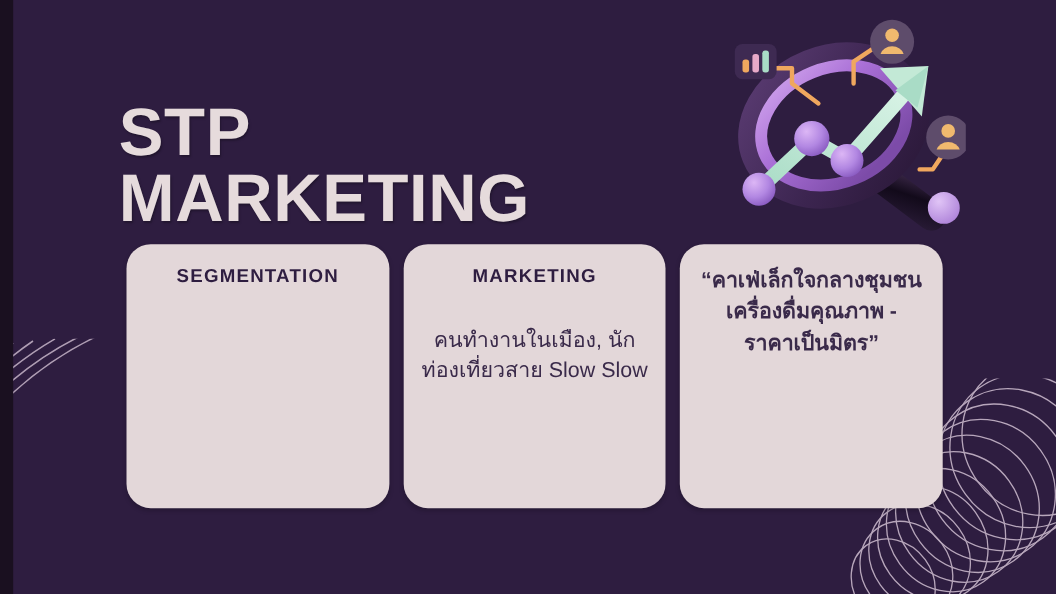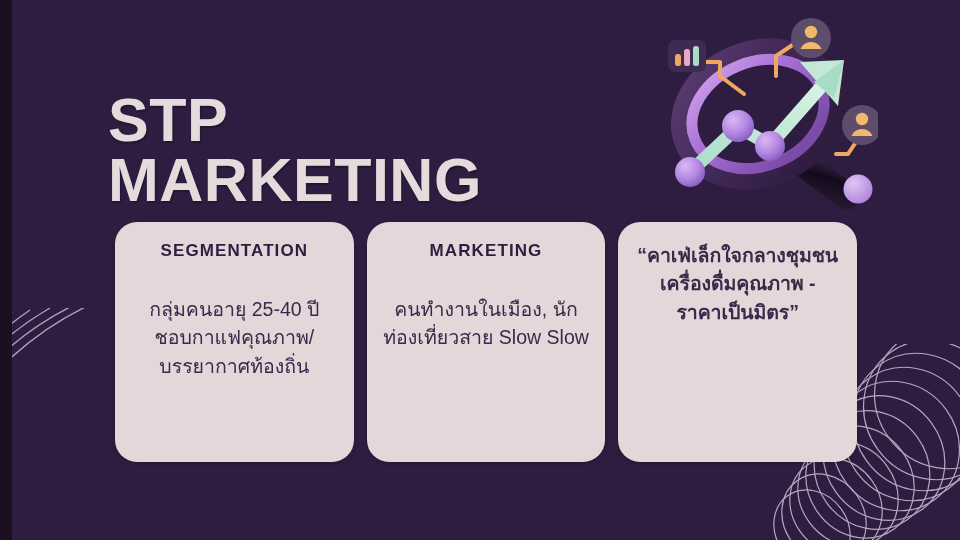--- a/index.html
+++ b/index.html
@@ -204,23 +204,20 @@
       <circle cx="214" cy="111" r="20" fill="#5E4C6B"></circle>
       <circle cx="214" cy="105" r="6.2" fill="#F0B96E"></circle>
       <path d="M203.5,122 a10.8,9 0 0 1 21,0 z" fill="#F0B96E"></path>
     </g>
   </svg>
 
   <div class="cards">
 
     <div class="card">
       <div class="card-title">SEGMENTATION</div>
-      <div class="card-body">กลุ่มคนอายุ 25-40 ปี
-ชอบกาแฟคุณภาพ/
-บรรยากาศท้องถิ่น</div>
     </div>
 
     <div class="card">
       <div class="card-title">MARKETING</div>
       <div class="card-body">คนทำงานในเมือง, นัก
 ท่องเที่ยวสาย Slow Slow</div>
     </div>
 
     <div class="card">
       <div class="card-body">“คาเฟ่เล็กใจกลางชุมชน

